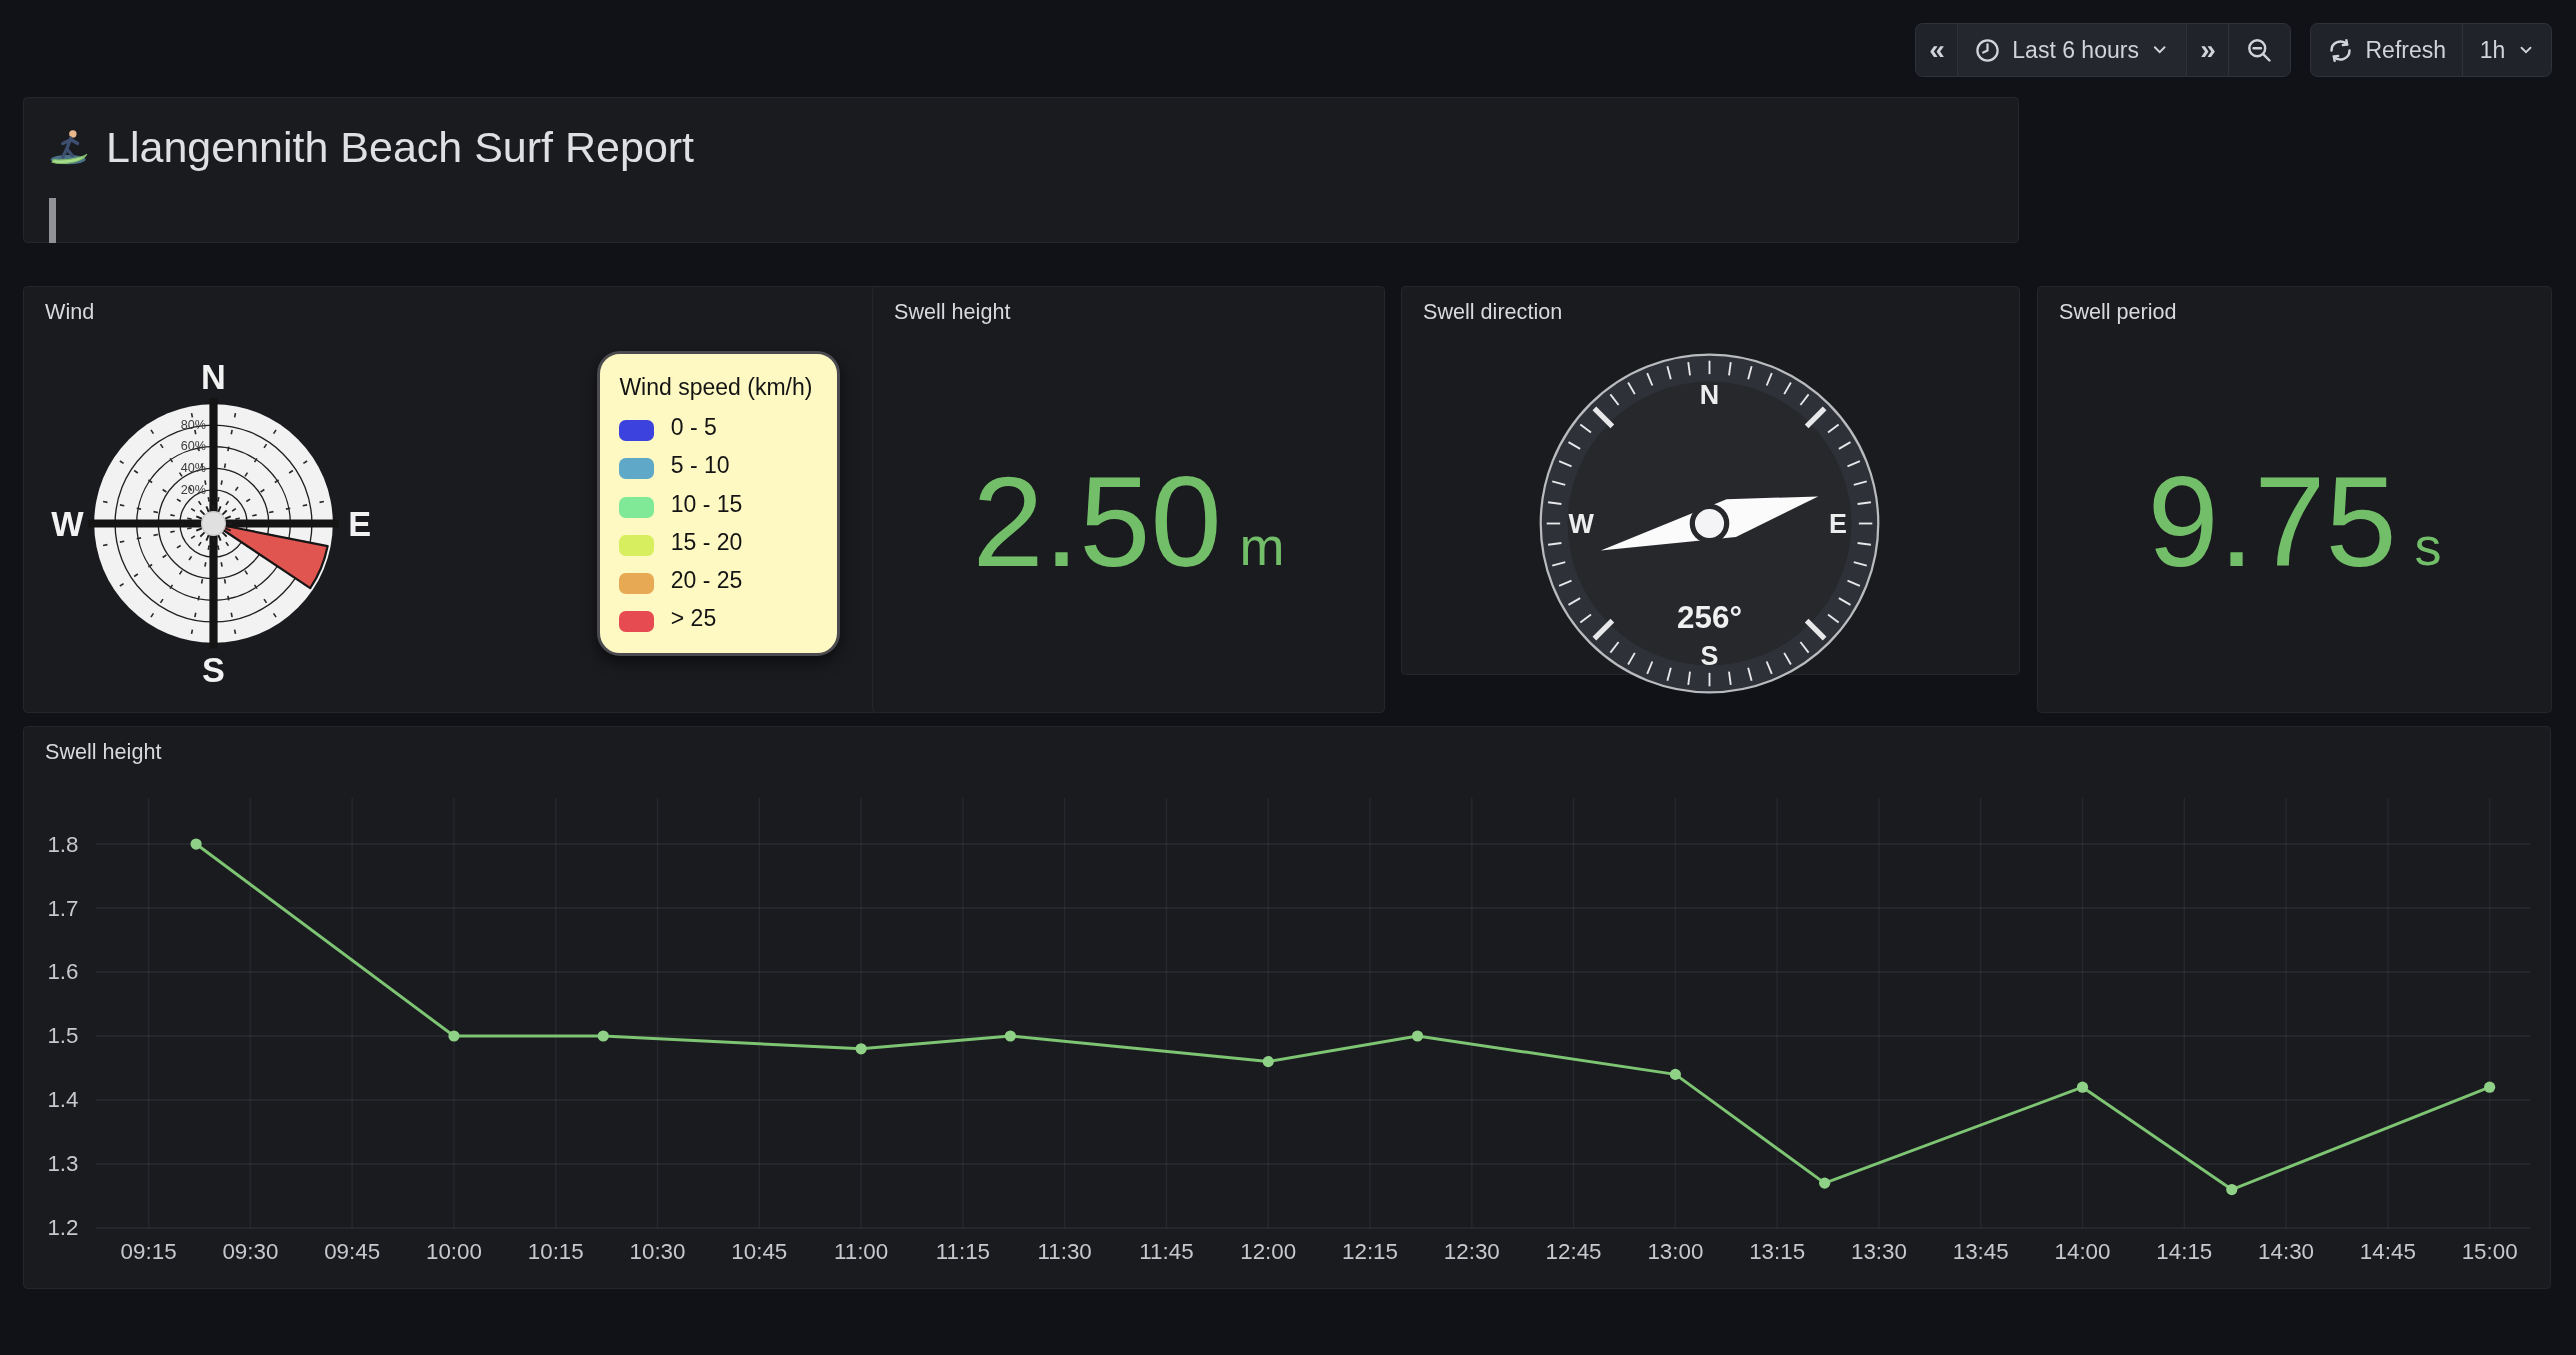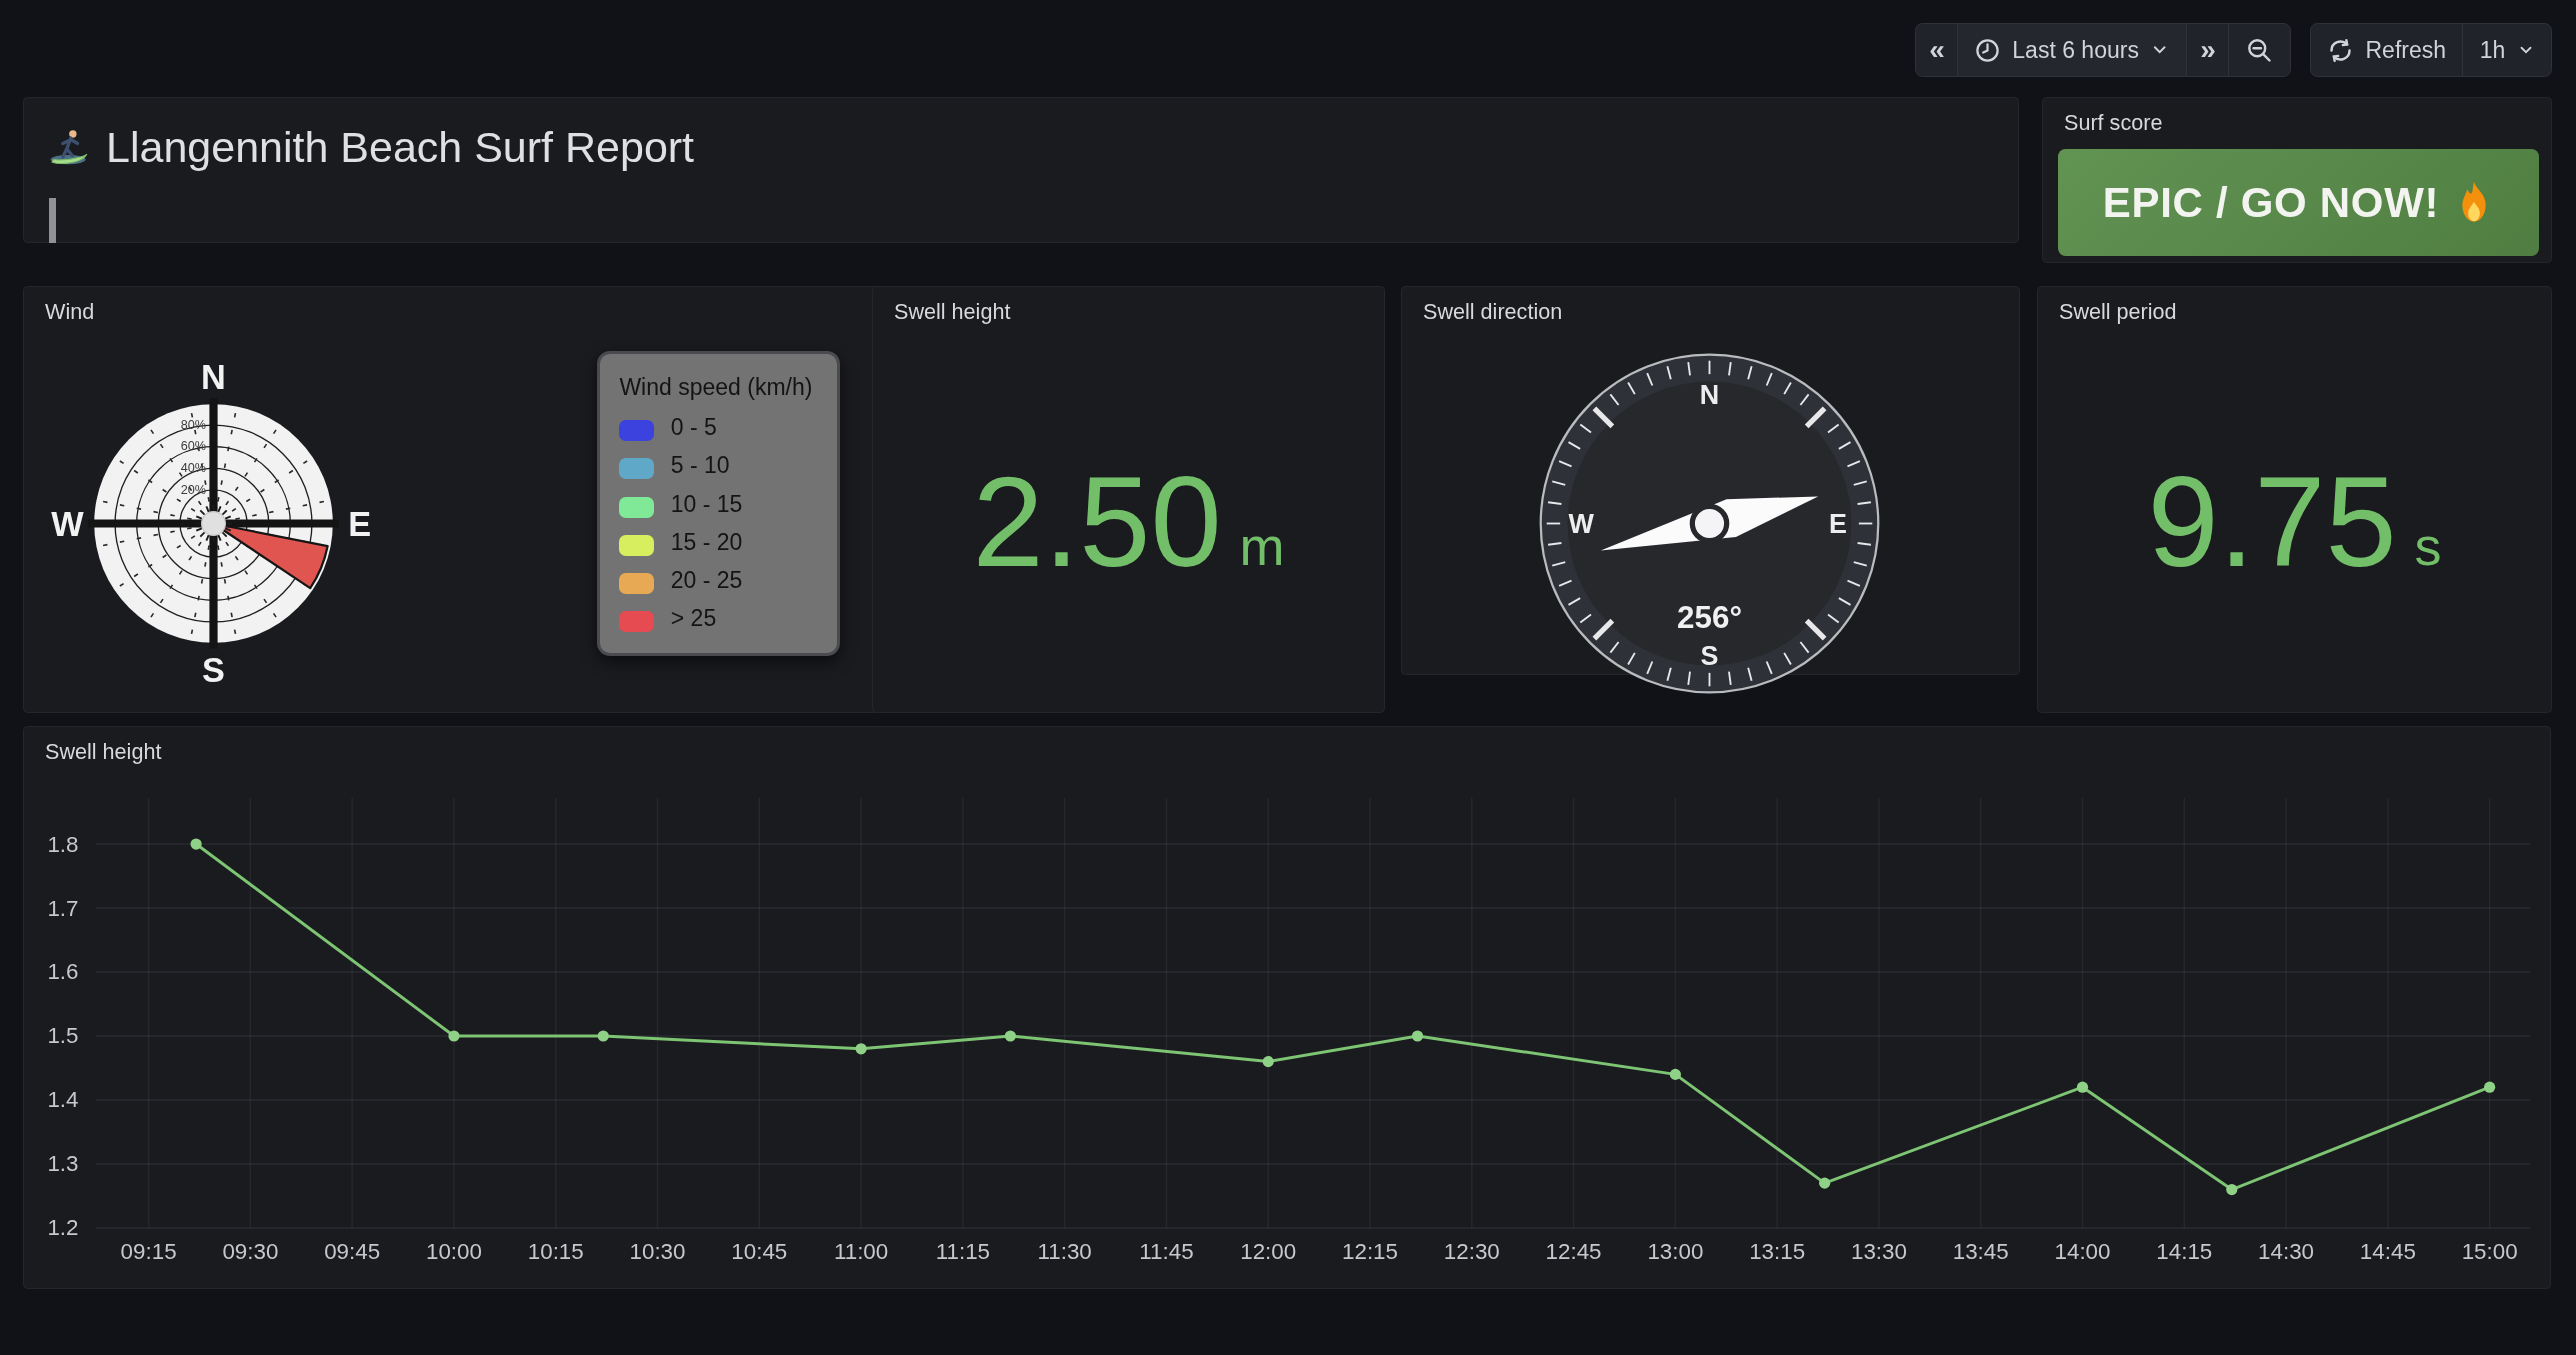--- a/index.html
+++ b/index.html
@@ -37,22 +37,22 @@
   .score-text{font-size:42px;font-weight:700;color:#f3f4f0;letter-spacing:0.7px;}
 
   
   .stat-wrap{position:absolute;inset:45px 0 0 0;display:flex;align-items:center;justify-content:center;}
   .stat-val{font-size:128px;font-weight:500;color:#73BF69;line-height:1;}
   .stat-unit{font-size:54px;font-weight:500;color:#73BF69;margin-left:18px;line-height:1;
              align-self:flex-end;position:relative;top:-13.4px;}
   .stat-inner{display:flex;align-items:flex-end;}
 
   
-  .legend{position:absolute;left:573px;top:64px;width:243px;box-sizing:border-box;background:#737373;
-          border:3.7px solid #4b4b4f;border-radius:13px;padding:18px 19.4px 21px 19.4px;
+  .legend{position:absolute;left:573px;top:64px;width:243px;box-sizing:border-box;background:#fef9c3;
+          border:3.7px solid #4b4b4f;border-radius:23px;padding:18px 19.4px 21px 19.4px;
           box-shadow:0 6px 15px rgba(0,0,0,.55);}
   .legend-title{font-size:23px;color:#141414;line-height:1.35;overflow-wrap:anywhere;}
   .legend-item{display:flex;align-items:flex-end;gap:16.4px;margin-top:11.2px;}
   .legend-swatch{width:35px;height:21px;border-radius:6.7px;flex:none;}
   .legend-label{font-size:23px;color:#141414;}
 
   text{font-family:"Liberation Sans","DejaVu Sans",sans-serif;}
 </style>
 </head>
 <body>
@@ -112,30 +112,20 @@
         <circle cx="37" cy="12" r="5.5" fill="#e8b88a"></circle>
         <path d="M34 18 L28 34 L22 46 M28 34 L36 44 M33 21 L22 26 M34 20 L44 26" stroke="#3d4f6e" stroke-width="5" stroke-linecap="round" fill="none"></path>
       </svg>
       <span class="hdr-title">Llangennith Beach Surf Report</span>
     </div>
     <div class="status-row">
       <div class="status-bar"></div>
     </div>
   </div>
 
-  <div class="panel" style="left:2042px;top:97px;width:510px;height:166px;">
-    <div class="panel-title">Surf score</div>
-    <div class="score-box">
-      <span class="score-text">EPIC / GO NOW!</span>
-      <svg width="40" height="45" viewBox="0 0 48 54">
-        <path d="M24 2 C27 12 38 16 38 30 C38 42 31 50 24 50 C17 50 10 42 10 30 C10 23 14 18 16 11 C18 16 21 18 22 14 C22.6 10 23 6 24 2 Z" fill="#f4900c"></path>
-        <path d="M24 26 C27 32 31 33 31 40 C31 46 27.5 49.5 24 49.5 C20.5 49.5 17 46 17 40 C17 34 21 31 24 26 Z" fill="#ffd75e"></path>
-      </svg>
-    </div>
-  </div>
 
   <div class="panel" style="left:23px;top:286px;width:945px;height:427px;">
     <div class="panel-title">Wind</div>
     <svg id="windrose" width="343" height="343" viewBox="-230 -230 460 460" style="position:absolute;left:18px;top:65px;">
         <circle cx="0" cy="0" r="160" fill="#f2f2f3"></circle>
         <circle cx="0" cy="0" r="45" fill="none" stroke="#1f1f1f" stroke-width="1.8"></circle>
         <circle cx="0" cy="0" r="74" fill="none" stroke="#1f1f1f" stroke-width="1.8"></circle>
         <circle cx="0" cy="0" r="103" fill="none" stroke="#1f1f1f" stroke-width="1.8"></circle>
         <circle cx="0" cy="0" r="132" fill="none" stroke="#1f1f1f" stroke-width="1.8"></circle>
         <line x1="5.852709660483847" y1="-29.423558412096913" x2="30.434090234516006" y2="-153.00250374290394" stroke="#2b2b2b" stroke-width="2.2" stroke-dasharray="6 17"></line>

